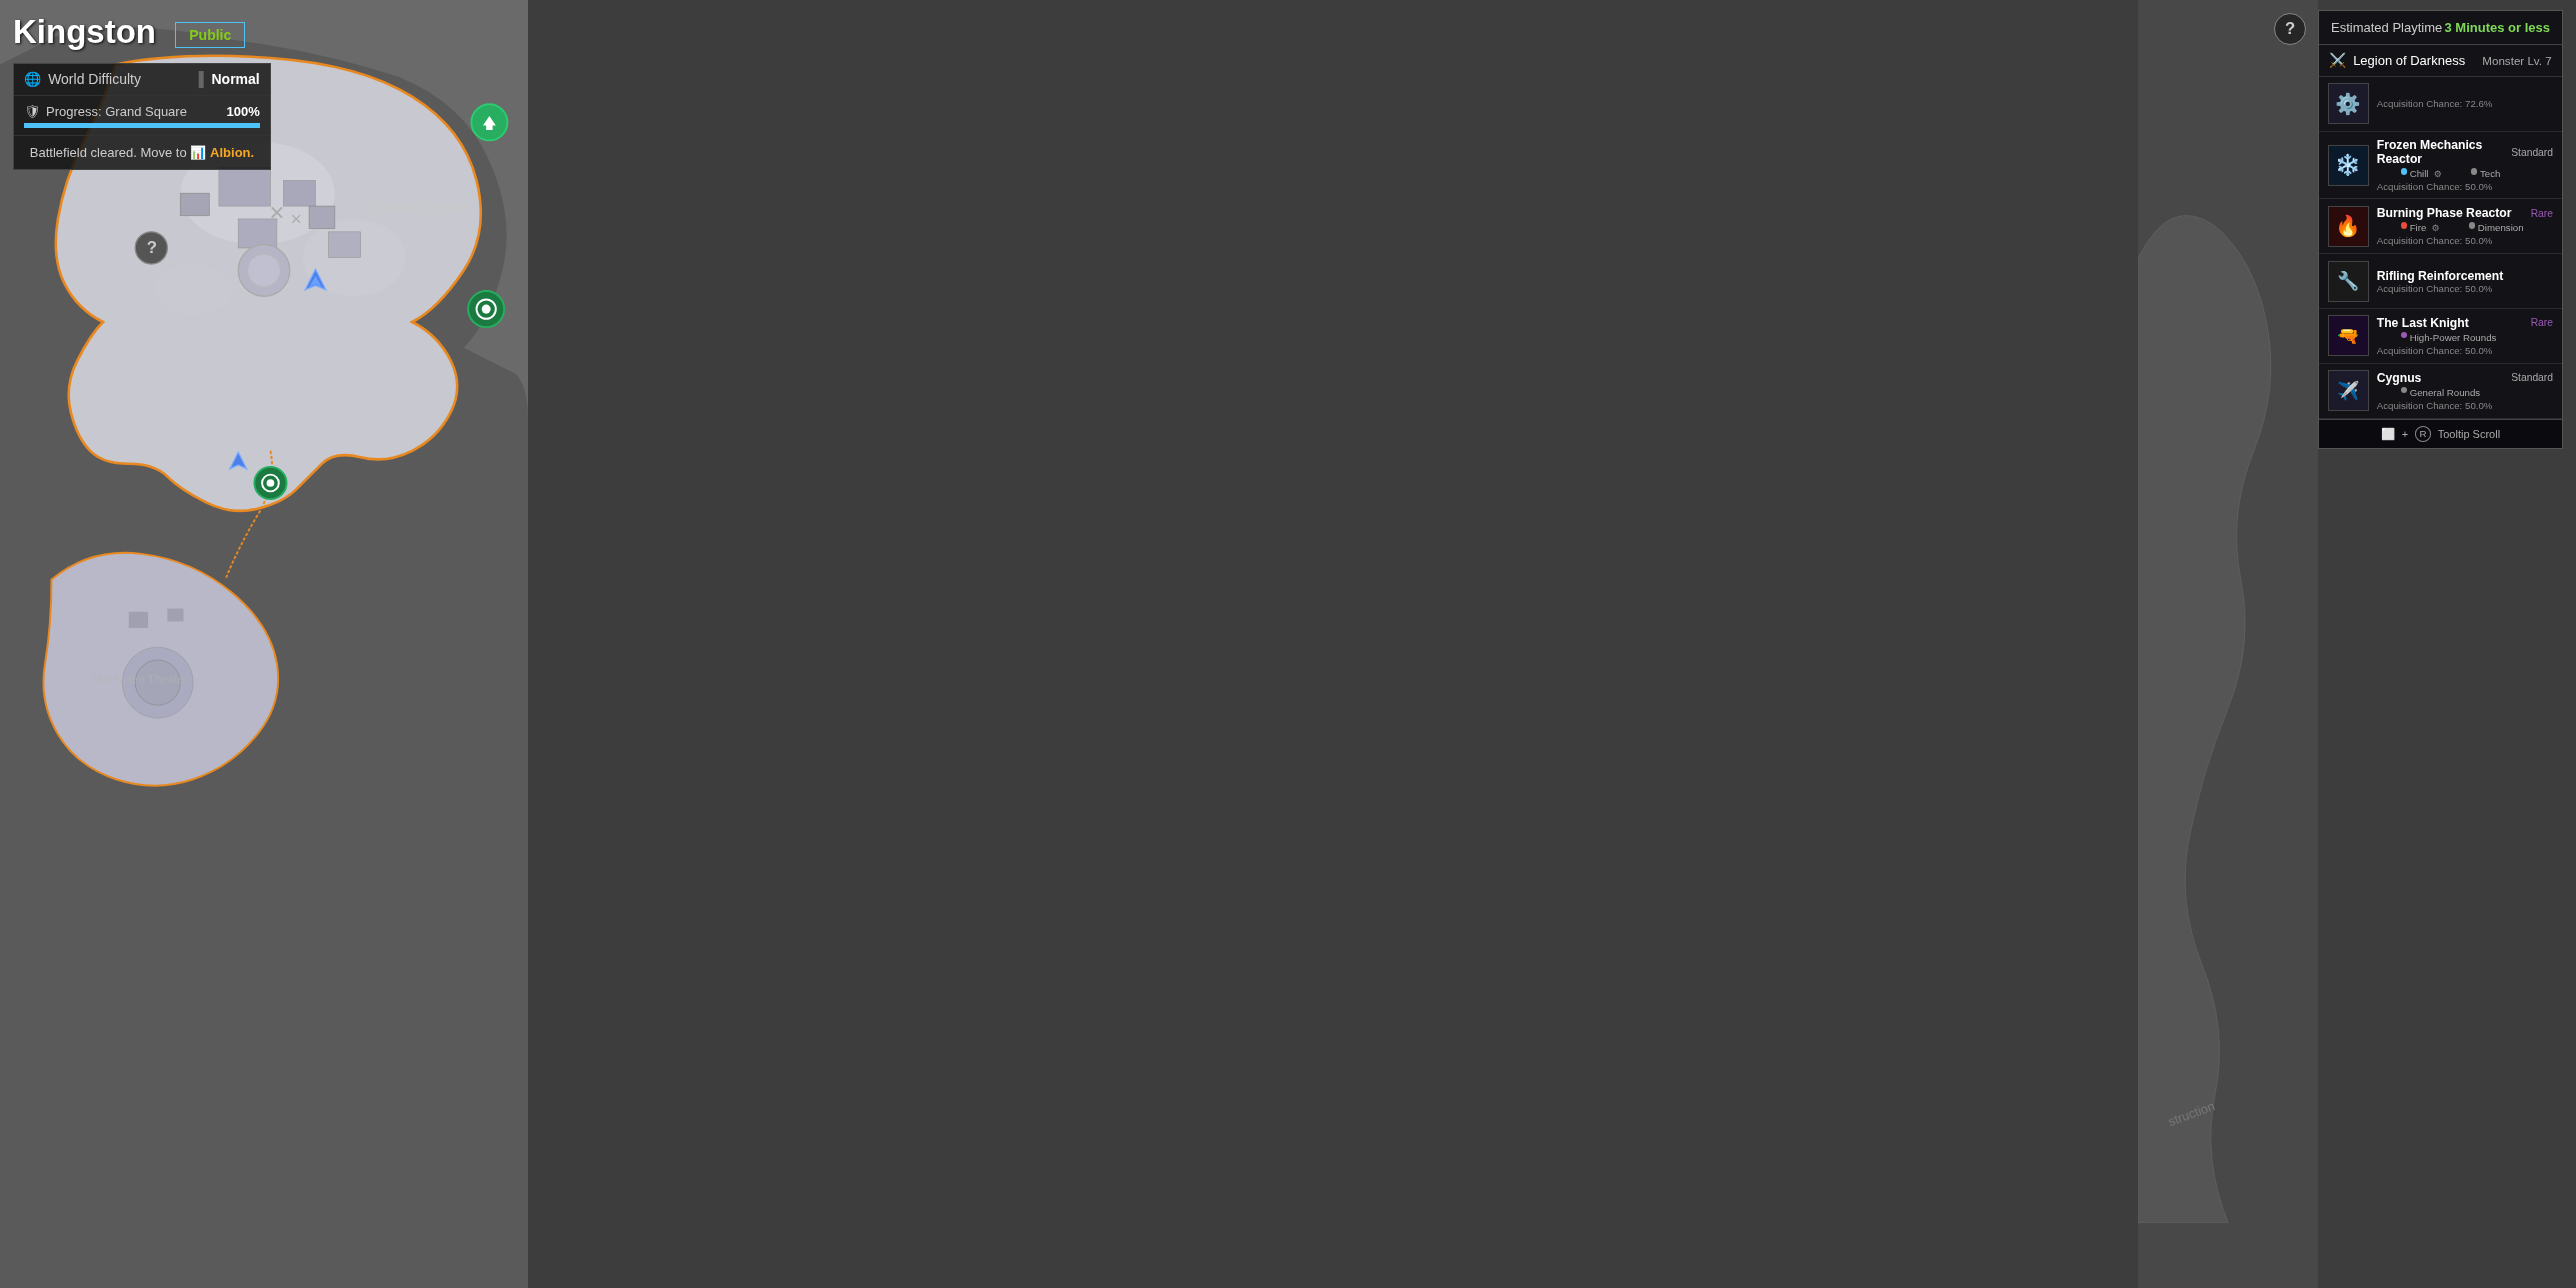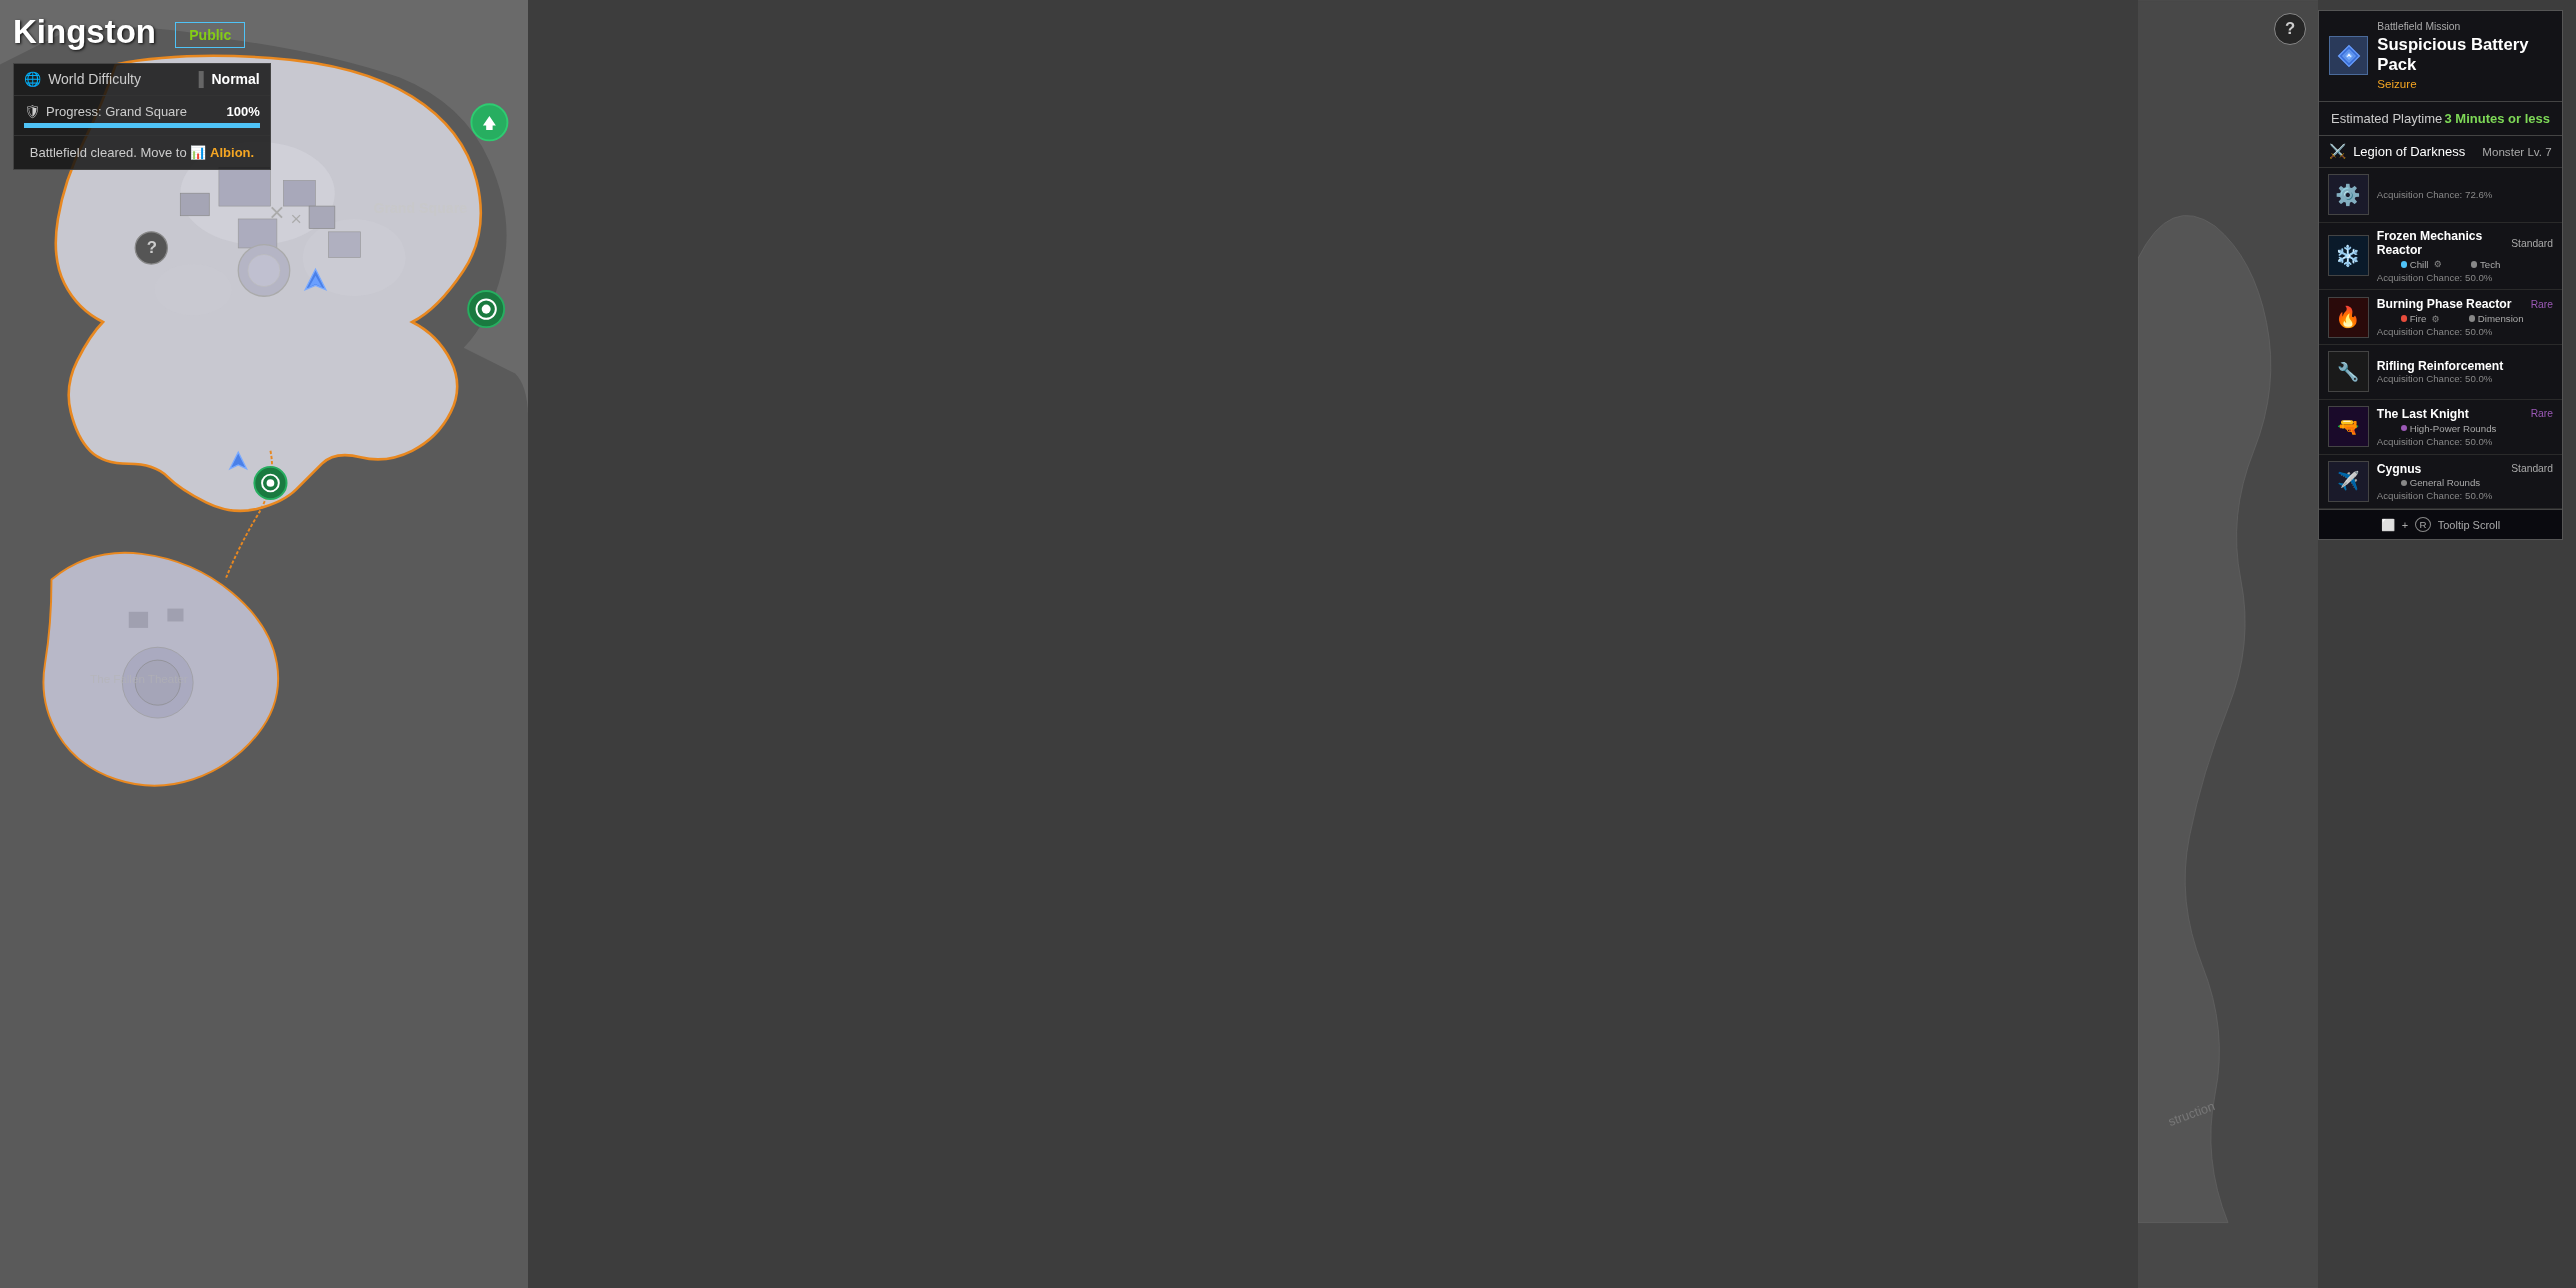--- a/index.html
+++ b/index.html
@@ -281,21 +281,20 @@
       display: flex;
       align-items: center;
       gap: 5.2px;
       margin: 1.9px 0;
     }
 
     .loot-tag {
       font-size: 9.7px;
       color: #aaaaaa;
       display: flex;
-      align-items: center;
       gap: 2.6px;
       padding-left: 24px;
     }
 
     .tag-dot {
       width: 6.4px;
       height: 6.4px;
       border-radius: 50%;
       display: inline-block;
     }
@@ -523,37 +522,20 @@
       <span style="color:#f5a623;"> 📊 </span>
       <span class="albion-link">Albion.</span>
     </div>
   </div>
 </div>
 
 <div id="help-button">?</div>
 
 <div id="mission-panel">
 
-  <div id="mission-header">
-    <div id="mission-icon-wrapper">
-
-      <svg width="26" height="26" viewBox="0 0 40 40">
-        <polygon points="20,4 36,20 20,36 4,20" fill="#3a6fd8" stroke="#6a9fff" stroke-width="2"></polygon>
-        <polygon points="20,10 30,20 20,30 10,20" fill="#5a8fe8" stroke="#7aafff" stroke-width="1"></polygon>
-        <polygon points="20,14 26,20 20,26 14,20" fill="#7aaffe" stroke="none"></polygon>
-
-        <polygon points="20,16 24,22 20,20 16,22" fill="white"></polygon>
-      </svg>
-    </div>
-    <div id="mission-title-block">
-      <div id="mission-type">Battlefield Mission</div>
-      <div id="mission-name">Suspicious Battery Pack</div>
-      <div id="mission-tag">Seizure</div>
-    </div>
-  </div>
 
 
   <div id="playtime-row">
     <div id="playtime-label">Estimated Playtime</div>
     <div id="playtime-value">3 Minutes or less</div>
   </div>
 
   <div id="enemy-row">
     <div class="enemy-left">
       <span class="enemy-icon">⚔️</span>

